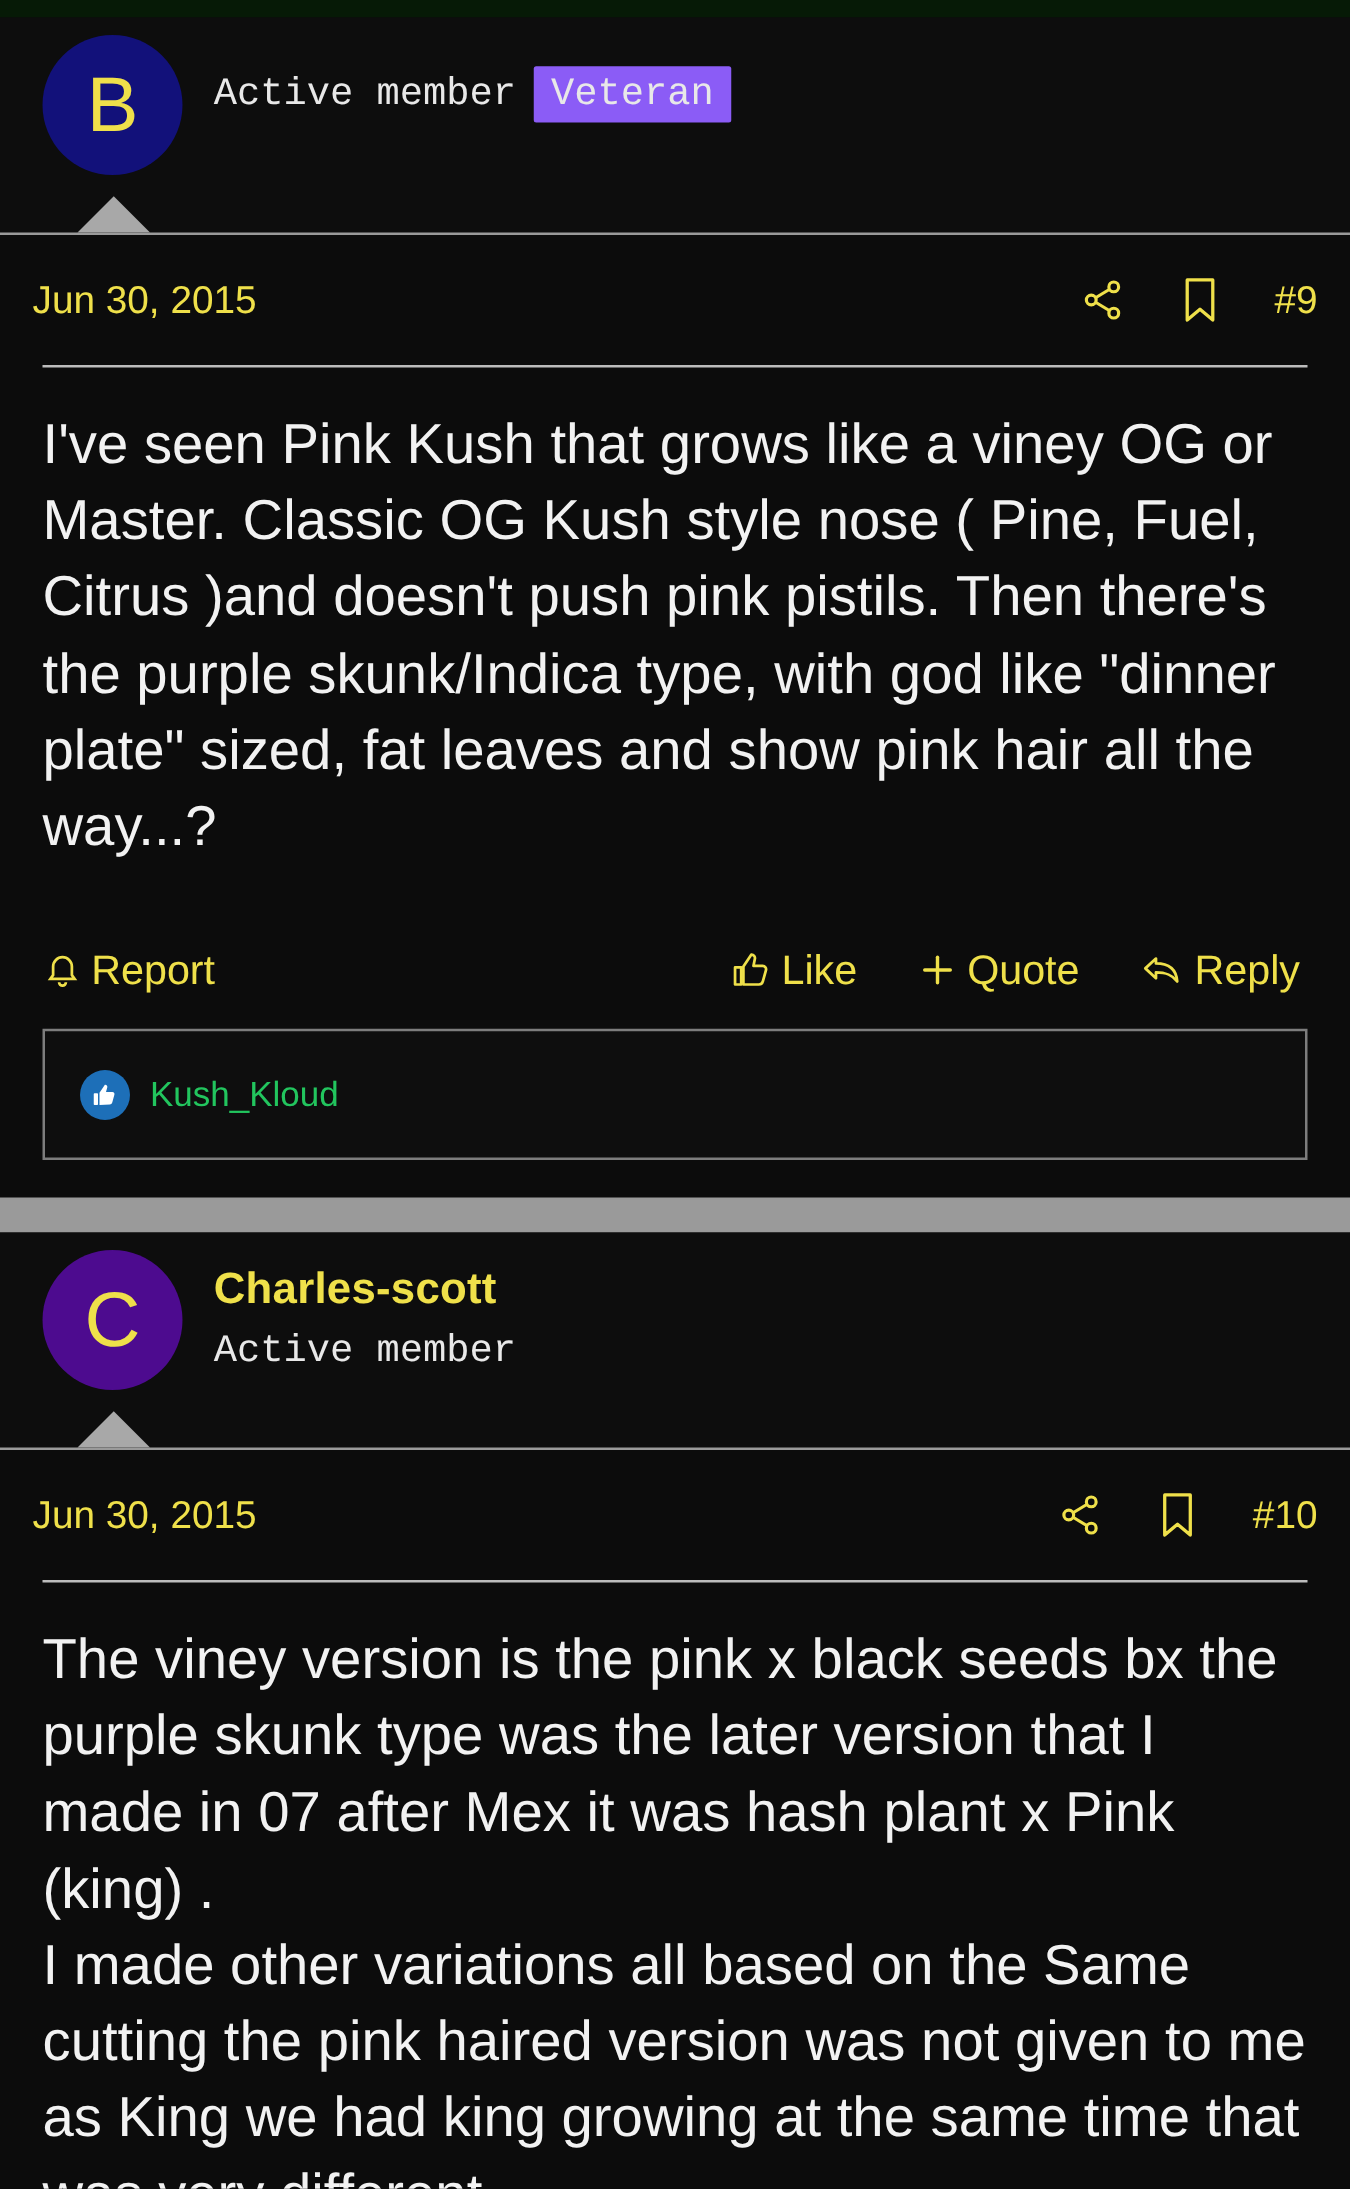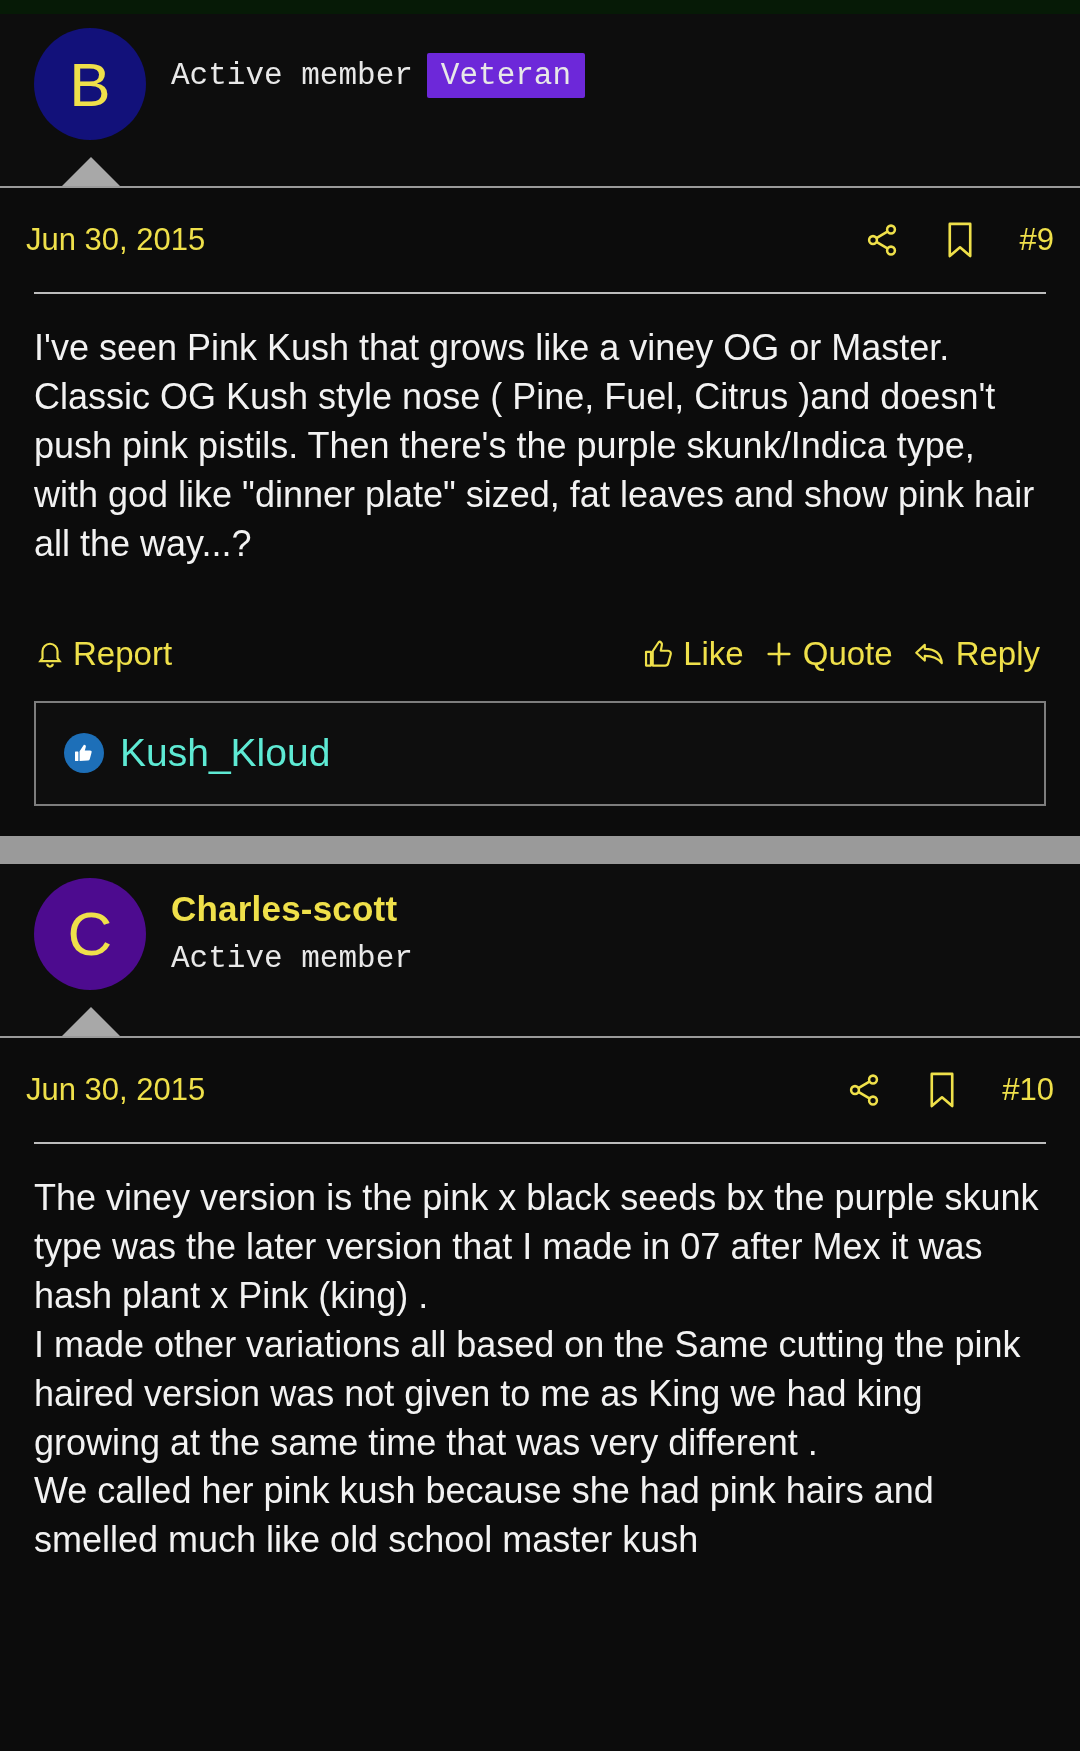--- a/index.html
+++ b/index.html
@@ -23,21 +23,21 @@
     font-size:62px; font-weight:400; color:#efe04a;
     flex:0 0 auto;
   }
   .avatar.navy  { background:#12117a; }
   .avatar.purple{ background:#4d0b8f; }
   .who { margin-left:25px; padding-top:12px; }
   .username { font-size:35px; font-weight:bold; color:#efe04a; line-height:1.1; letter-spacing:.2px; }
   .meta-row { display:flex; align-items:center; margin-top:13px;font-family:Liberation Mono, monospace; }
   .usertitle { font-size:31px; color:#e8e8e8; }
   .badge {
-    font-size:31px; color:#e8e8e8; background:#6d28d9;
+    font-size:31px; color:#e8e8e8; background:#8b5cf6;
     padding:5px 14px; margin-left:14px; border-radius:2px;
   }
 
   
   .caret-rule { position:relative; height:30px; margin-top:18px; }
   .caret-rule .rule {
     position:absolute; left:0; right:0; bottom:0; height:2px; background:#9a9a9a;
   }
   .caret-rule .caret {
     position:absolute; left:62px; bottom:2px;
@@ -57,45 +57,45 @@
   .icon-btn { display:flex; align-items:center; justify-content:center; }
   .post-num { font-size:31px; color:#efe04a; }
   svg { display:block; }
 
   
   .msg-divider { height:2px; background:#bdbdbd; margin:0 34px; }
 
   
   .message {
     padding:30px 34px 8px 34px;
-    font-size:36px; line-height:1.36; color:#f2f2f2;
+    font-size:45px; line-height:1.36; color:#f2f2f2;
     white-space:pre-wrap;
   }
 
   
   .actions {
     display:flex; align-items:center; justify-content:space-between;
     padding:22px 40px 0 36px;
   }
   .action { display:flex; align-items:center; gap:9px; color:#efe04a; font-size:33px;margin-top:36px; }
-  .actions-right { display:flex; align-items:center; gap:20px; }
+  .actions-right { display:flex; align-items:center; gap:49px; }
 
   
   .likes-wrap { padding:28px 34px 0 34px; }
   .likes-box {
     border:2px solid #7d7d7d; background:#0e0e0e;
     padding:24px 28px; display:flex; align-items:center; gap:16px;
     height:105px;
   }
   .like-badge {
     width:40px; height:40px; border-radius:50%;
     background:#1d6fb8; display:flex; align-items:center; justify-content:center;
     flex:0 0 auto;
   }
-  .like-name { font-size:39px; color:#5eead4; }
+  .like-name { font-size:28px; color:#22c55e; }
 
   
   .post-sep { height:28px; background:#9a9a9a; margin-top:30px; }
 </style>
 </head>
 <body>
 
 <div class="page">
 
   <div class="topstrip"></div>

